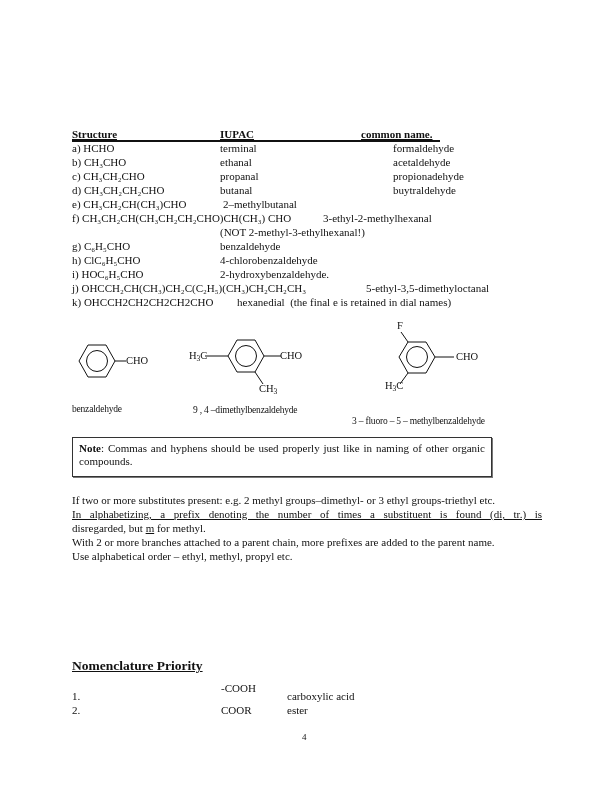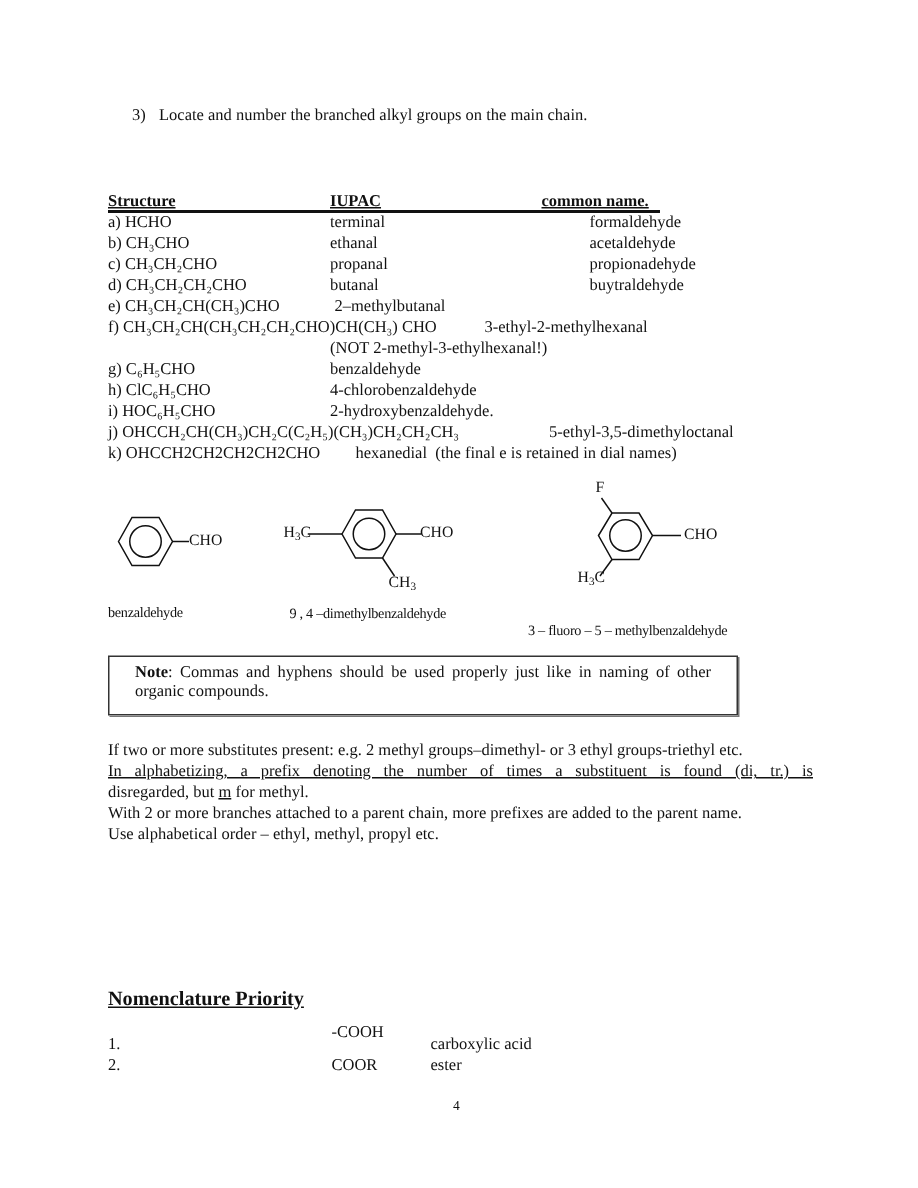--- a/index.html
+++ b/index.html
@@ -8,34 +8,33 @@
   .abs { position:absolute; white-space:nowrap; line-height:13px; }
   sub { font-size:7.5px; vertical-align:-2px; line-height:0; }
   .steps { left:88px; top:71px; }
   .steps div { height:13.5px; }
   .steps .num { display:inline-block; width:18px; }
   .hdr { top:128px; font-weight:bold; text-decoration:underline; }
   .hdr-rule { position:absolute; left:72px; top:140px; width:368px; height:2px; background:#111; }
   .row { position:absolute; white-space:nowrap; line-height:13px; }
   .c1 { left:72px; } .c2 { left:220px; } .c3 { left:360px;margin-left:33px; }
   .note { position:absolute; left:72px; top:437px; width:420px; height:40px;
-          border:1px solid #333; box-shadow:1px 1px 0 #777; padding:4px 17px; box-sizing:border-box;
+          border:1px solid #333; box-shadow:1px 1px 0 #777; padding:4px 6px; box-sizing:border-box;
           line-height:13px; text-align:justify; }
   .para { position:absolute; left:72px; width:470px; line-height:13.5px; text-align:justify; }
   .just-last { text-align-last:justify;text-decoration:underline; }
   .section-title { left:72px; top:659px; font-weight:bold; font-size:13.5px; text-decoration:underline; }
   .cap { position:absolute; white-space:nowrap; font-size:9.5px; letter-spacing:-0.2px; }
   .chem { position:absolute; white-space:nowrap; font-size:10.5px; }
   .pagenum { left:302px; top:731px; font-size:9px; }
 </style>
 </head>
 <body>
 
 <div class="abs steps">
-  <div><span class="num">3)</span><span>Locate and number the branched alkyl groups on the main chain.</span></div>
 </div>
 
 <div class="abs hdr c1">Structure</div>
 <div class="abs hdr c2">IUPAC</div>
 <div class="abs hdr" style="left:361px">common name.</div>
 <div class="hdr-rule"></div>
 
 <div>
   <div class="row c1" style="top:142px"> a) HCHO</div>
   <div class="row c2" style="top:142px">terminal</div>

